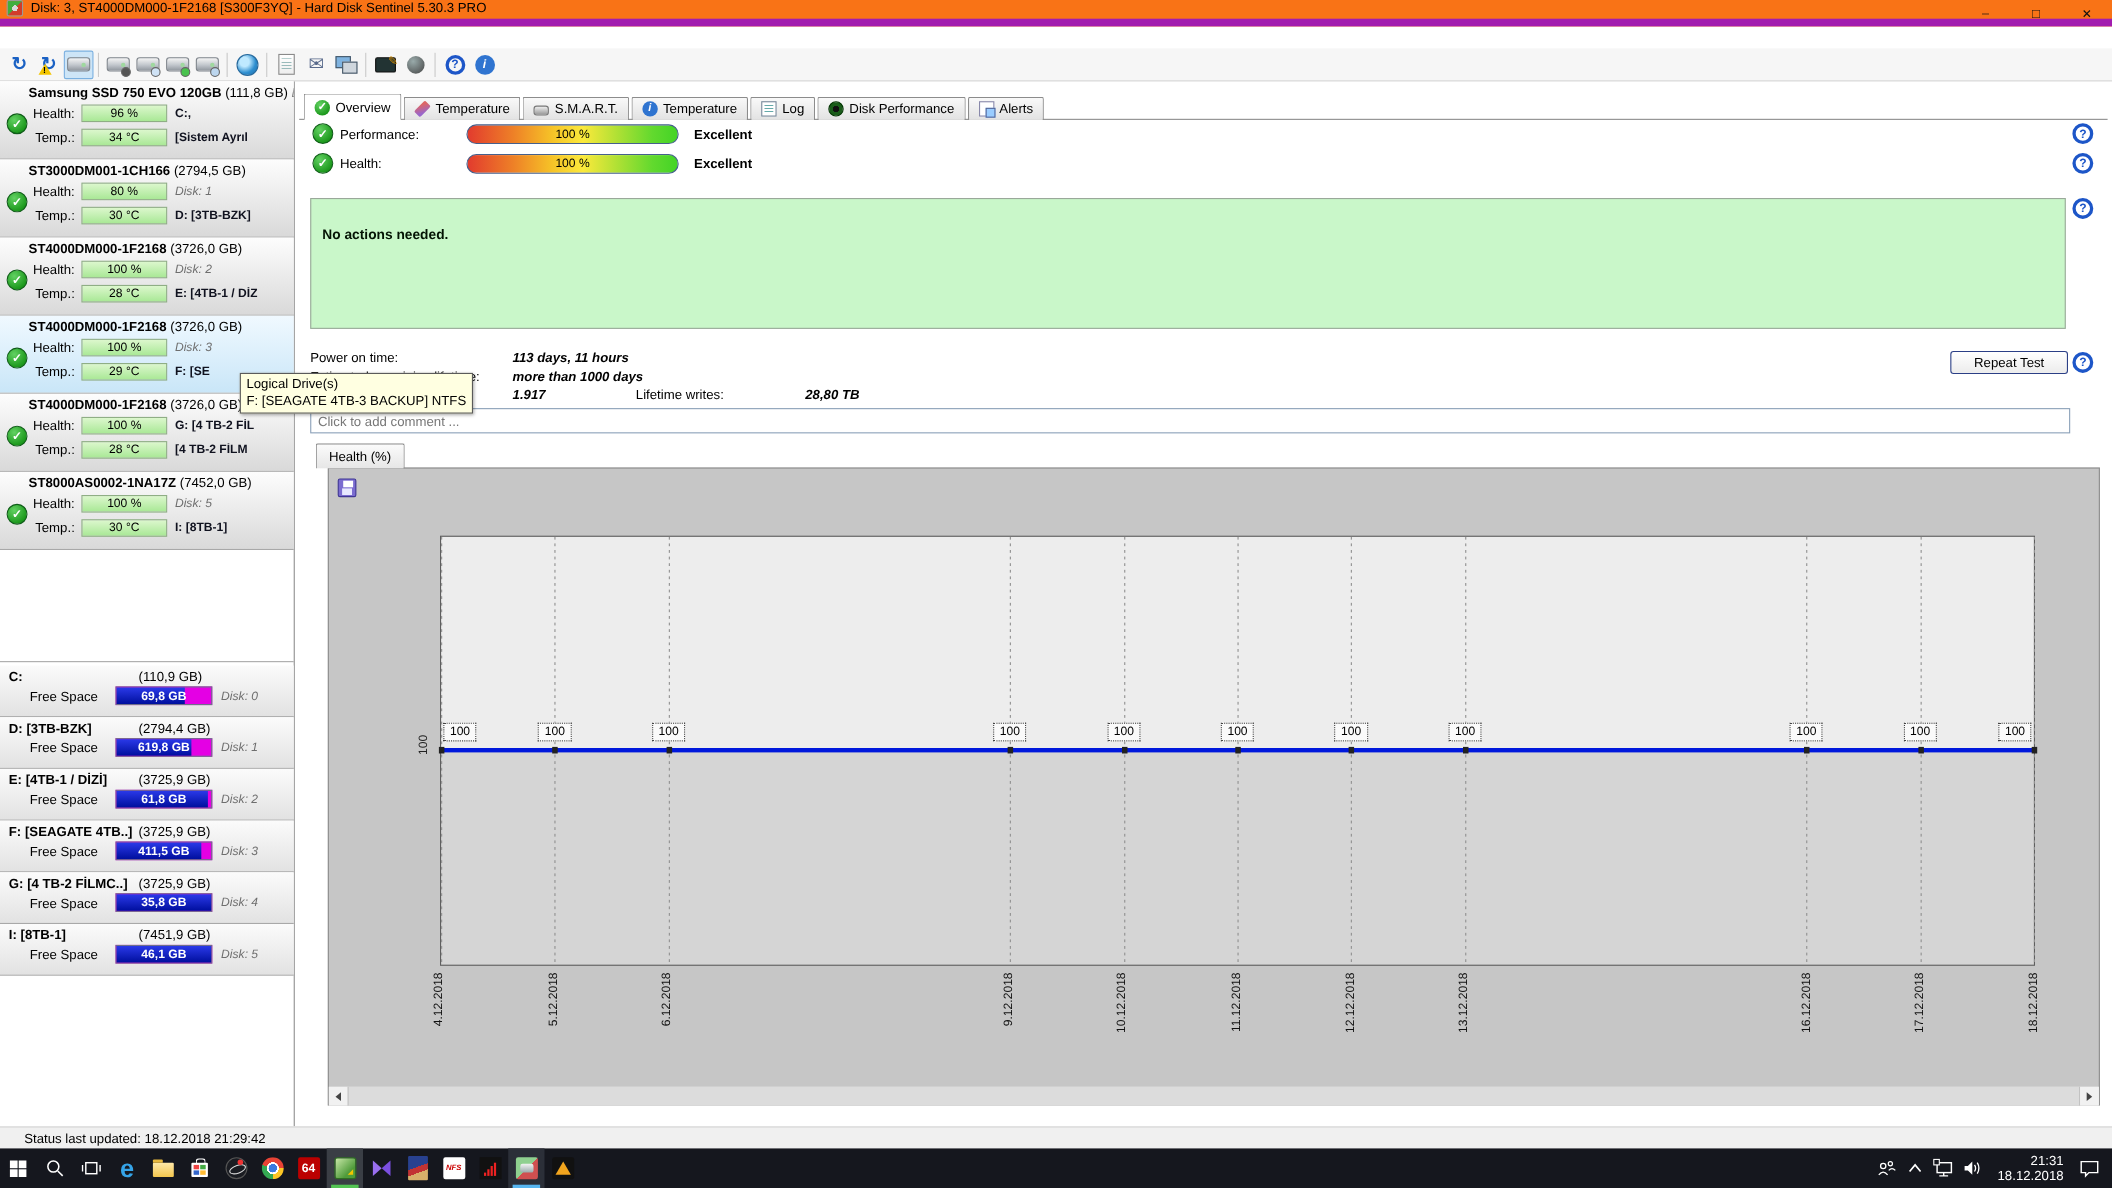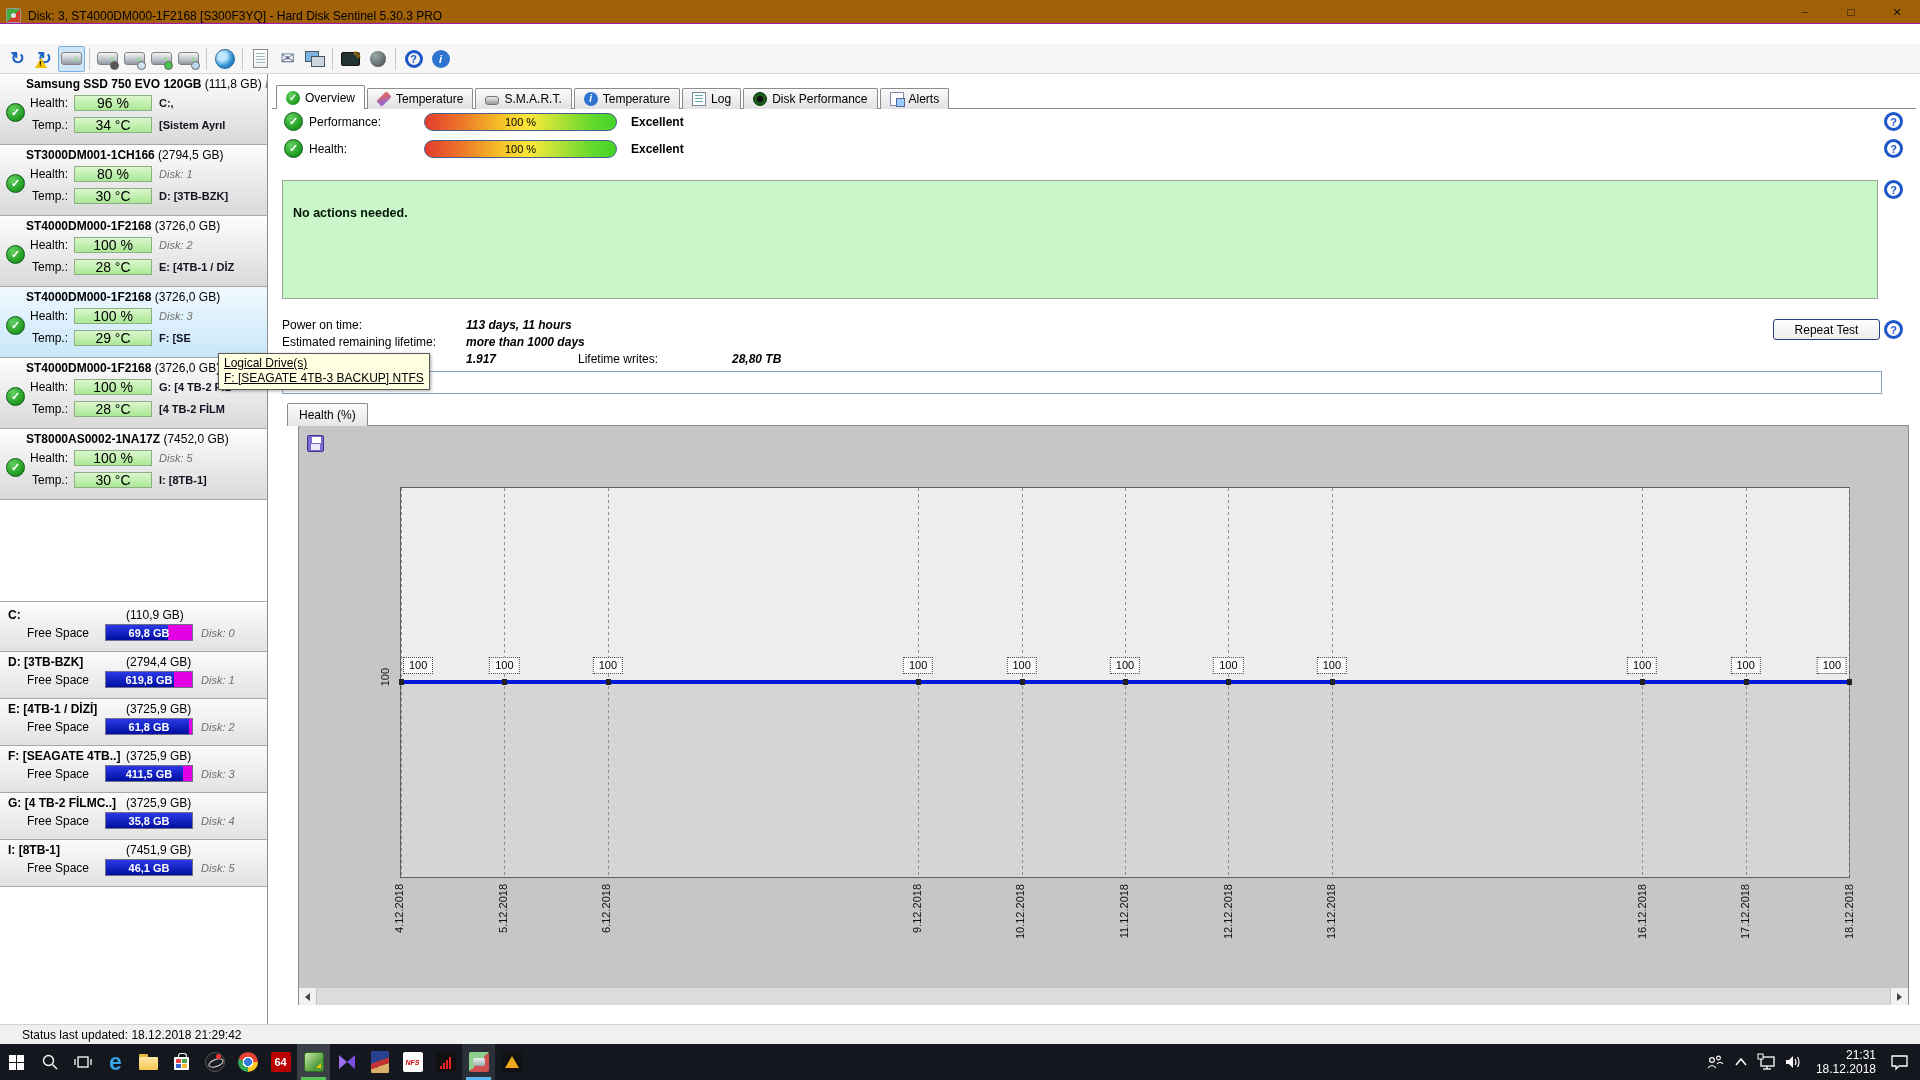--- a/index.html
+++ b/index.html
@@ -1,21 +1,21 @@
 <!DOCTYPE html>
 <html><head>
 <meta charset="utf-8">
 <style>
 * { box-sizing:border-box; margin:0; padding:0; }
 html,body { width:1920px; height:1080px; }
 body { font-family:"Liberation Sans",sans-serif; font-size:12px; color:#000; background:#fff; }
 #screen { position:relative; width:1920px; height:1080px; overflow:hidden; background:#fff; }
 
 
-.titlebar { position:absolute; left:0; top:0; width:100%; height:24px; background:#a16207; display:flex; align-items:flex-end; padding-left:6px; border-bottom:1px solid #a21caf; }
+.titlebar { position:absolute; left:0; top:0; width:100%; height:24px; background:#f97316; display:flex; align-items:flex-start; padding-left:6px; border-bottom:7px solid #a21caf; }
 .app-logo { width:15px; height:15px; border-radius:2px; background:radial-gradient(circle at 50% 50%, #d8d8d8 0 28%, transparent 29%), linear-gradient(135deg,#3fae3f 0 48%, #d23b2b 52%); border:1px solid #9a9a9a; }
 .title-text { margin-left:7px; font-size:12px; white-space:nowrap; }
 .win-controls { margin-left:auto; display:flex; height:100%; }
 .win-btn { width:46px; height:24px; display:flex; align-items:center; justify-content:center; font-size:11px; color:#111; }
 .win-btn.min::before{content:"─"; font-size:9px;}
 .win-btn.max::before{content:"□"; font-size:12px;}
 .win-btn.close::before{content:"✕";}
 
 
 .menubar { position:absolute; left:0; top:24px; width:100%; height:20px; background:#f0f0f0; display:flex; align-items:center; }
@@ -51,21 +51,21 @@
 .disk-pane { position:absolute; left:0; top:0; right:0; height:528px; border-bottom:1px solid #a8a8a8; }
 .part-pane { position:absolute; left:0; top:531px; right:0; bottom:0; }
 .disk-entry { height:71px; border-bottom:1px solid #a8a8a8; background:linear-gradient(#fdfdfd,#d9d9d9); position:relative; padding-top:3px; }
 .disk-entry.sel { background:linear-gradient(#f0f9ff,#c9e6f8); }
 .de-head { padding-left:26px; white-space:nowrap; overflow:hidden; }
 .de-name { font-weight:bold; }
 .de-suffix { font-style:italic; color:#7a7a7a; }
 .ok-icon { position:absolute; left:6px; top:29px; width:19px; height:19px; border-radius:50%; background:radial-gradient(circle at 35% 30%, #62d162, #1e9a1e 70%, #157a15); border:1px solid #0f5d18; color:#fff; font-size:11px; font-weight:bold; display:flex; align-items:center; justify-content:center; }
 .de-row { display:flex; align-items:center; height:20px; margin-top:2px; }
 .de-label { width:74px; text-align:right; padding-right:6px; }
-.de-bar { width:78px; height:16px; border:1px solid #8fae85; background:linear-gradient(#dcf7cd,#a9e896); display:flex; align-items:center; justify-content:center; font-size:14px; flex:none; }
+.de-bar { width:78px; height:16px; border:1px solid #8fae85; background:linear-gradient(#dcf7cd,#a9e896); display:flex; align-items:center; justify-content:center; font-size:11px; flex:none; }
 .de-r { margin-left:7px; font-size:11px; white-space:nowrap; overflow:hidden; max-width:86px; }
 .r-it { font-style:italic; color:#6e6e6e; }
 .r-b { font-weight:bold; color:#10121f; }
 .part-entry { height:47px; border-bottom:1px solid #a8a8a8; background:linear-gradient(#fbfbfb,#e2e2e2); padding-top:3px; }
 .pe-head { display:flex; padding:0 8px; }
 .pe-label { font-weight:bold; width:118px; white-space:nowrap; overflow:hidden; }
 .pe-row { display:flex; align-items:center; margin-top:2px; }
 .pe-fslabel { margin-left:27px; width:78px; }
 .pe-bar { position:relative; width:88px; height:17px; background:#e400e4; border:1px solid #70708a; flex:none; }
 .pe-fill { position:absolute; left:0; top:0; bottom:0; background:linear-gradient(#2a39e8,#000f9e); }
@@ -95,21 +95,21 @@
 .meter { width:193px; height:18px; border:1px solid #46608c; border-radius:9px; background:linear-gradient(90deg,#e23b2e,#ee8127 22%,#f6c227 40%,#fbe93b 55%,#b5e135 70%,#62d92e 88%,#43d426); display:flex; align-items:center; justify-content:center; font-size:11px; }
 .rating { font-weight:bold; margin-left:14px; }
 .qicon { position:absolute; left:1884px; width:19px; height:19px; border-radius:50%; border:3px solid #1d56c8; color:#1d56c8; font-weight:bold; font-size:11px; display:flex; align-items:center; justify-content:center; background:#fff; }
 .green-box { position:absolute; left:282px; top:180px; width:1596px; height:119px; background:#c9f7c9; border:1px solid #9aa89a; padding:8px 10px; font-size:12.5px; color:#041404; }
 .gb-line2 { font-weight:bold; margin-top:17px; }
 .info-txt { position:absolute; white-space:nowrap; }
 .bold { font-weight:bold;font-style:italic; }
 .repeat-btn { position:absolute; left:1773px; top:319px; width:107px; height:21px; border:1px solid #2b3f86; border-radius:3px; background:linear-gradient(#ffffff,#ececec); display:flex; align-items:center; justify-content:center; }
 .comment { position:absolute; left:282px; top:371px; width:1600px; height:23px; border:1px solid #8aa0b8; padding:0 6px; font-family:inherit; font-size:12px; color:#000; background:#fff; }
 .comment::placeholder { color:#777; }
-.tooltip { position:absolute; left:218px; top:353px; background:#ffffe1; border:1px solid #5a5a5a; padding:2px 5px 3px; z-index:60; box-shadow:1px 1px 3px rgba(0,0,0,.35); white-space:nowrap; line-height:15px;text-decoration:underline; }
+.tooltip { position:absolute; left:218px; top:339px; background:#ffffe1; border:1px solid #5a5a5a; padding:2px 5px 3px; z-index:60; box-shadow:1px 1px 3px rgba(0,0,0,.35); white-space:nowrap; line-height:15px; }
 
 
 .chart-tab { position:absolute; left:287px; top:403px; height:23px; padding:0 11px; display:flex; align-items:center; border:1px solid #8c8c8c; border-bottom:none; border-radius:2px 2px 0 0; background:linear-gradient(#fbfbfb,#e6e6e6); z-index:2; }
 .chart-panel { position:absolute; left:282px; top:425px; width:1611px; height:580px; background:#c6c6c6; border:1px solid #8c8c8c;margin-left:16px; }
 .save-btn { position:absolute; left:8px; top:9px; width:17px; height:17px; background:#7b6cd0; border:1px solid #3f3694; border-radius:2px; }
 .save-btn::before { content:""; position:absolute; left:4px; top:1px; width:9px; height:6px; background:#fff; }
 .save-btn::after { content:""; position:absolute; left:3px; bottom:1px; width:9px; height:6px; background:#e8e8ff; }
 .plot { position:absolute; left:101px; top:61px; width:1450px; height:391px; border:1px solid #5f5f5f; background:linear-gradient(#ededed 0 49.8%, #d5d5d5 49.8%); }
 .gline { position:absolute; top:0; bottom:0; width:1px; background-image:linear-gradient(#8f8f8f 50%, transparent 50%); background-size:1px 6px; }
 .hline { position:absolute; left:0; right:0; top:calc(49.8% - 2px); height:4px; background:#0018dc; z-index:3; }

